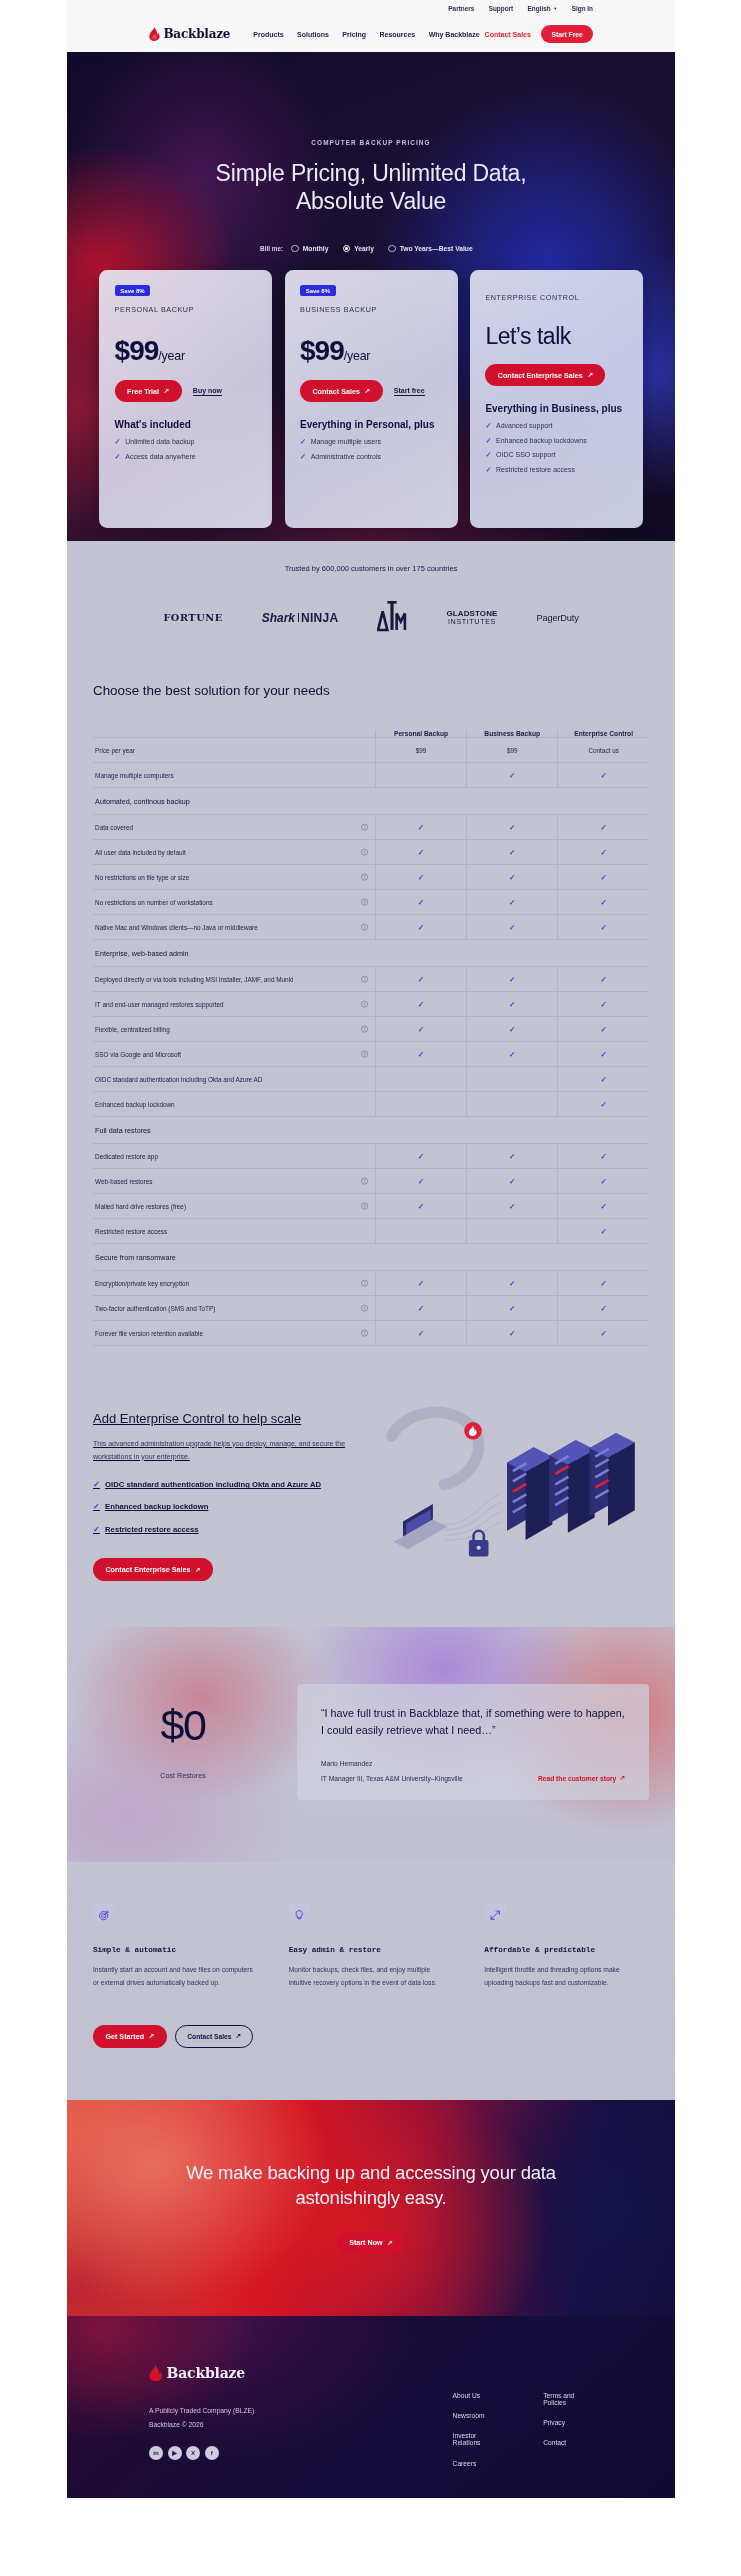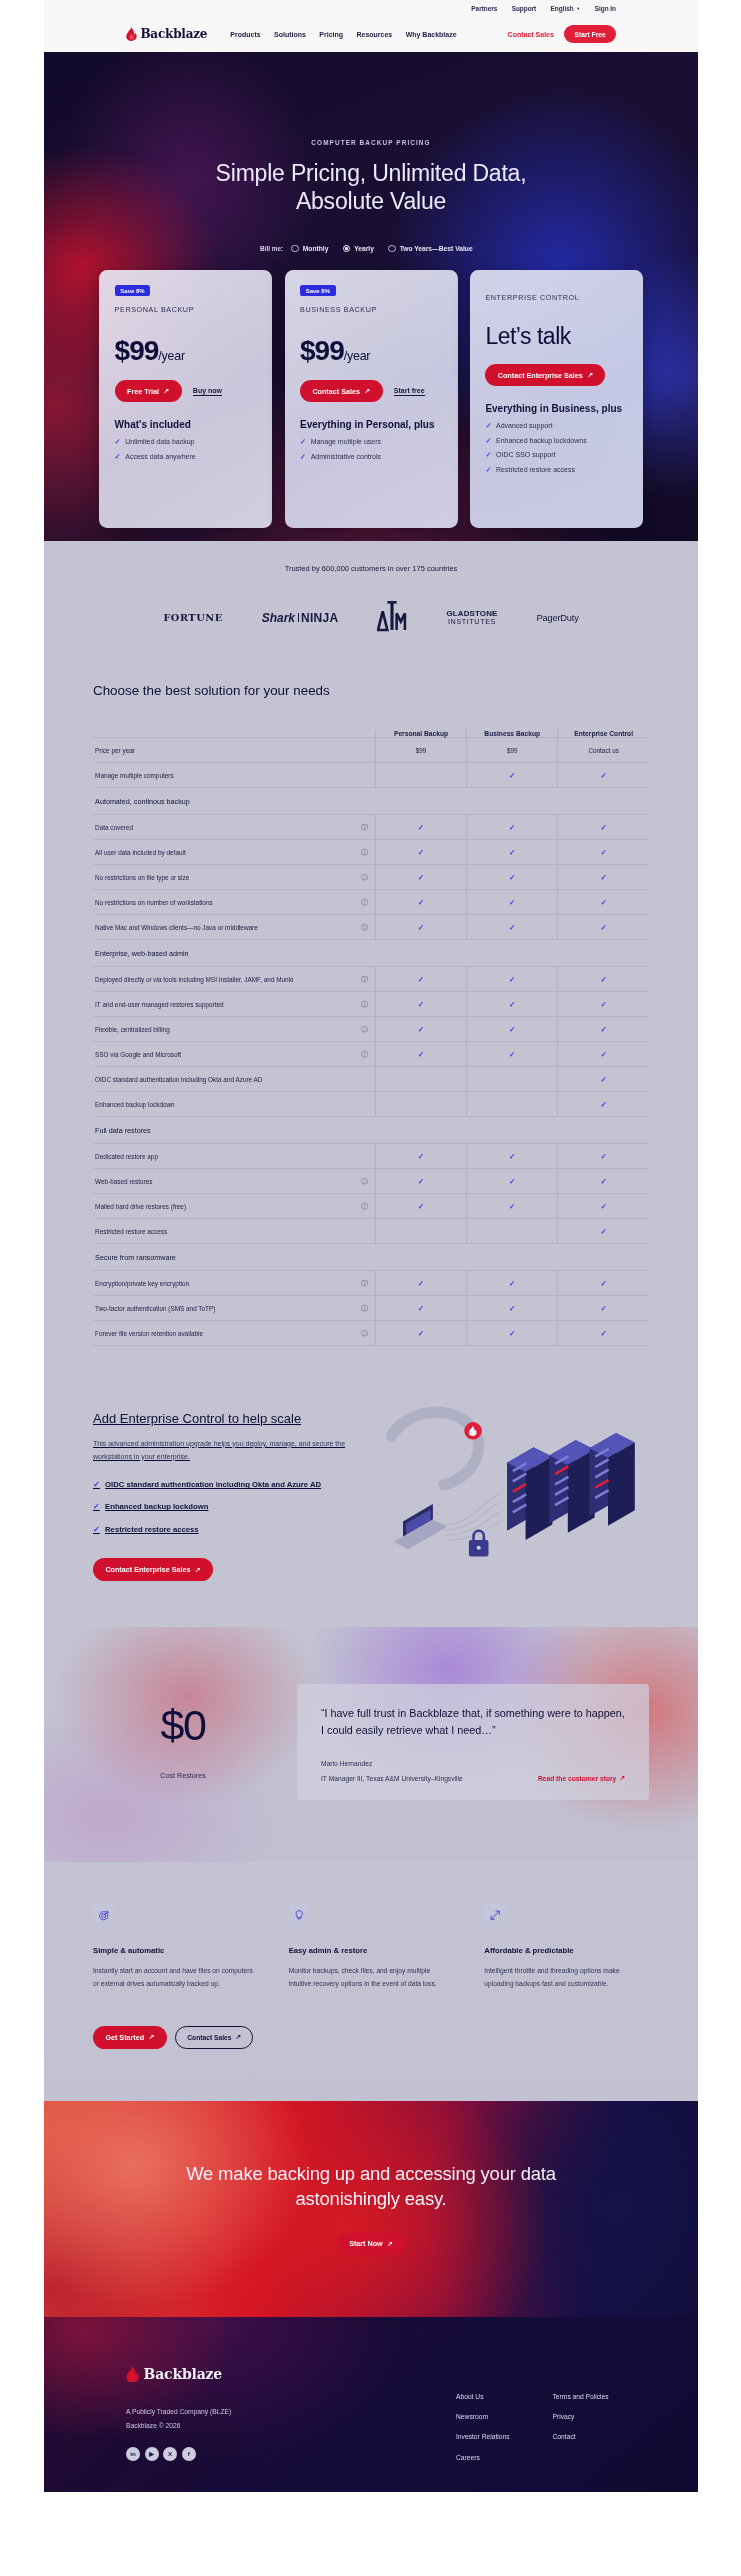--- a/index.html
+++ b/index.html
@@ -3,21 +3,21 @@
 <meta charset="utf-8">
 <style>
   * { box-sizing: border-box; margin: 0; padding: 0; }
   body {
     width: 742px;
     font-family: "Liberation Sans", sans-serif;
     background: #fff;
     color: #0B0B3B;
     -webkit-font-smoothing: antialiased;
   }
-  .wrap { width: 654px; margin: 0 auto; }
+  .wrap { width: 608px; margin: 0 auto; }
   .inner { width: 556px; margin: 0 auto; }
 
   
   .utilbar {
     background: #F7F7F7;
     height: 16.5px;
     display: flex;
     align-items: center;
     justify-content: flex-end;
     padding-right: 82px;
@@ -223,21 +223,21 @@
 
   
   .feat-sec { background: linear-gradient(180deg,#C3C3D2 0%, #C1C1D1 100%); padding: 41px 0 52px; }
   .feat-grid { display: flex; gap: 31px; }
   .feat-col { flex: 1; }
   .feat-icon {
     width: 21.6px; height: 25px; border-radius: 3.1px;
     background: linear-gradient(160deg, rgba(200,200,235,.55), rgba(190,190,225,.18));
     display: flex; align-items: center; justify-content: center; margin-bottom: 18.5px;
   }
-  .feat-h { font-size: 7.7px; font-weight: 700; color: #10103A; }
+  .feat-h { font-size: 7.7px; font-weight: 700; color: #10103A; font-family: Liberation Mono, monospace; }
   .feat-p { margin-top: 8.8px; font-size: 6.7px; line-height: 1.95; color: #32325A; }
   .feat-btns { display: flex; gap: 8.2px; margin-top: 36px; }
   .pill-outline {
     background: transparent; border: 0.8px solid #10103A; color: #10103A;
     border-radius: 13.4px; padding: 5.7px 11.3px; font-size: 6.7px; font-weight: 700;
     cursor: pointer; display: inline-flex; align-items: center; gap: 4.1px; font-family: inherit;
   }
 
   
   .cta-sec {

